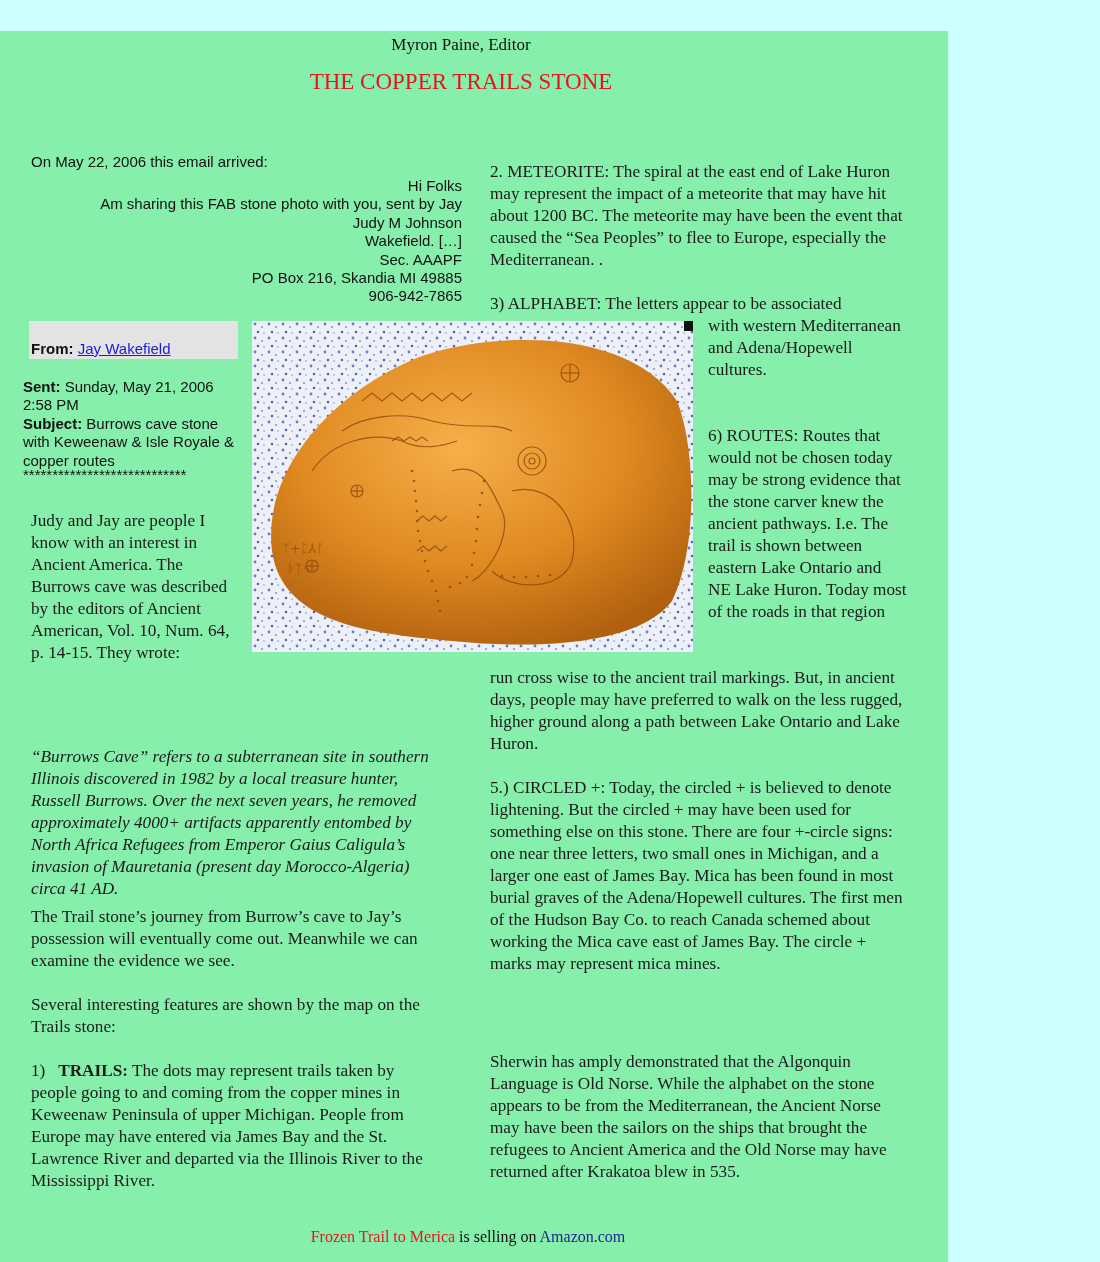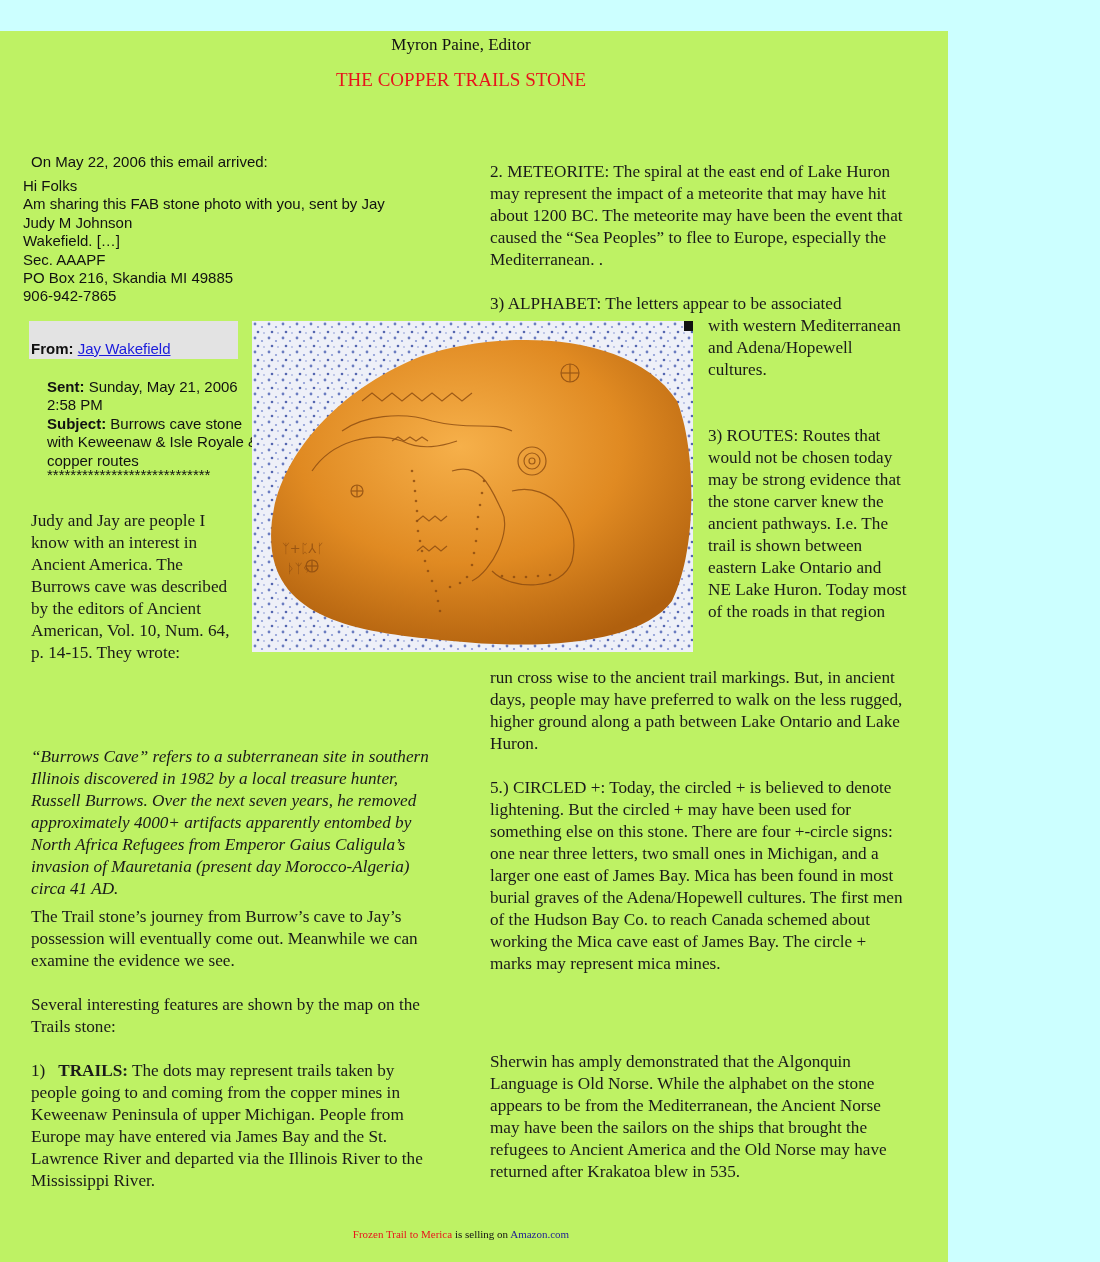--- a/index.html
+++ b/index.html
@@ -1,45 +1,45 @@
 <!DOCTYPE html>
 <html><head>
 <meta charset="utf-8">
 <style>
   html, body { margin:0; padding:0; }
   body {
     width:1100px; height:1262px; background:#ccffff; position:relative; overflow:hidden;
     font-family:"Liberation Serif", serif; color:#111;
   }
-  .page { position:absolute; left:0; top:31px; width:948px; height:1231px; background:#bef264; }
+  .page { position:absolute; left:0; top:31px; width:948px; height:1231px; background:#86efac; }
   .abs { position:absolute; }
   .editor { left:0; width:922px; top:4px; text-align:center; font-size:17px; }
-  .title { left:0; width:922px; top:38px; text-align:center; font-size:19px; color:#e8141c; }
+  .title { left:0; width:922px; top:38px; text-align:center; font-size:23px; color:#e8141c; }
   .sans { font-family:"Liberation Sans", sans-serif; font-size:15px; line-height:18.4px; color:#111; }
   .serif { font-family:"Liberation Serif", serif; font-size:17.2px; line-height:22px; color:#1a1a1a; }
   .intro { left:31px; top:122px; }
-  .email { left:23px; top:146px; width:420px; }
+  .email { left:42px; top:146px; width:420px;text-align:right; }
   .from-box { left:29px; top:290px; width:209px; height:38px; background:#e3e3e3; }
   .from-line { left:31px; top:309px; }
-  .sent { left:47px; top:347px; width:215px; }
+  .sent { left:23px; top:347px; width:215px; }
   a.link { color:#1a1adb; text-decoration:underline; }
   .stone-img { left:252px; top:290px; width:441px; height:296px; }
   .left-para { left:31px; top:479px; width:215px; }
   .quote { left:31px; top:715px; width:410px; font-style:italic; }
   .trail { left:31px; top:875px; width:410px; }
   .features { left:31px; top:963px; width:410px; }
   .trails { left:31px; top:1029px; width:410px; }
   .meteor { left:490px; top:130px; width:420px; }
   .alpha { left:490px; top:262px; width:420px; }
   .alpha-wrap { left:708px; top:284px; width:200px; }
   .routes { left:708px; top:394px; width:200px; }
   .routes-cont { left:490px; top:636px; width:420px; }
   .circled { left:490px; top:746px; width:420px; }
   .sherwin { left:490px; top:1020px; width:420px; }
-  .footer { left:0; width:922px; top:1197px; text-align:center; font-size:11px; }
+  .footer { left:0; width:922px; top:1197px; text-align:center; font-size:16px;padding-left:7px; }
   .red { color:#e8141c; }
   .blue { color:#232392; }
   b { font-weight:bold;margin-top:36px; }
 </style>
 </head>
 <body>
 
 <div class="page">
 
   <div class="abs editor">Myron Paine, Editor</div>
@@ -160,21 +160,21 @@
   <div class="abs serif quote">“Burrows Cave” refers to a subterranean site in southern Illinois discovered in 1982 by a local treasure hunter, Russell Burrows.  Over the next seven years, he removed approximately 4000+ artifacts apparently entombed by North Africa Refugees from Emperor Gaius Caligula’s invasion of Mauretania (present day Morocco-Algeria) circa 41 AD.</div>
   <div class="abs serif trail">The Trail stone’s journey from Burrow’s cave to Jay’s possession will eventually come out. Meanwhile we can examine the evidence we see.</div>
   <div class="abs serif features">Several interesting features are shown by the map on the Trails stone:</div>
   <div class="abs serif trails">
     <span>1)</span>&nbsp;&nbsp;&nbsp;<b>TRAILS:</b><span> The dots may represent trails taken by people going to and coming from the copper mines in Keweenaw Peninsula of upper Michigan. People from Europe may have entered via James Bay and the St. Lawrence River and departed via the Illinois River to the Mississippi River.</span>
   </div>
 
   <div class="abs serif meteor">2. METEORITE:  The spiral at the east end of Lake Huron may represent the impact of a meteorite that may have hit about 1200 BC.  The meteorite may have been the event that caused the “Sea Peoples” to flee to Europe, especially the Mediterranean. .</div>
   <div class="abs serif alpha">3) ALPHABET:  The letters appear to be associated</div>
   <div class="abs serif alpha-wrap">with western Mediterranean and Adena/Hopewell cultures.</div>
-  <div class="abs serif routes">3) ROUTES: Routes that would not be chosen today may be strong evidence that the stone carver knew the ancient pathways.  I.e. The trail is shown between eastern Lake Ontario and NE Lake Huron.  Today most of the roads in that region</div>
+  <div class="abs serif routes">6) ROUTES: Routes that would not be chosen today may be strong evidence that the stone carver knew the ancient pathways.  I.e. The trail is shown between eastern Lake Ontario and NE Lake Huron.  Today most of the roads in that region</div>
   <div class="abs serif routes-cont">run cross wise to the ancient trail markings.  But, in ancient days, people may have preferred to walk on the less rugged, higher ground along a path between Lake Ontario and Lake Huron.</div>
   <div class="abs serif circled">5.)  CIRCLED +:  Today, the circled + is believed to denote lightening.  But the circled + may have been used for something else on this stone.  There are four +-circle signs: one near three letters, two small ones in Michigan, and a larger one east of James Bay. Mica has been found in most burial graves of the Adena/Hopewell cultures.  The first men of the Hudson Bay Co. to reach Canada schemed about working the Mica cave east of James Bay.  The circle + marks may represent mica mines.</div>
   <div class="abs serif sherwin">Sherwin has amply demonstrated that the Algonquin Language is Old Norse.  While the alphabet on the stone appears to be from the Mediterranean, the Ancient Norse may have been the sailors on the ships that brought the refugees to Ancient America and the Old Norse may have returned after Krakatoa blew in 535.</div>
 
   <div class="abs footer">
     <a href="#" class="red" style="text-decoration:none;">Frozen Trail to Merica</a><span style="white-space:pre;"> is selling on </span><a href="#" class="blue" style="text-decoration:none;">Amazon.com</a>
   </div>
 
 </div>
 

